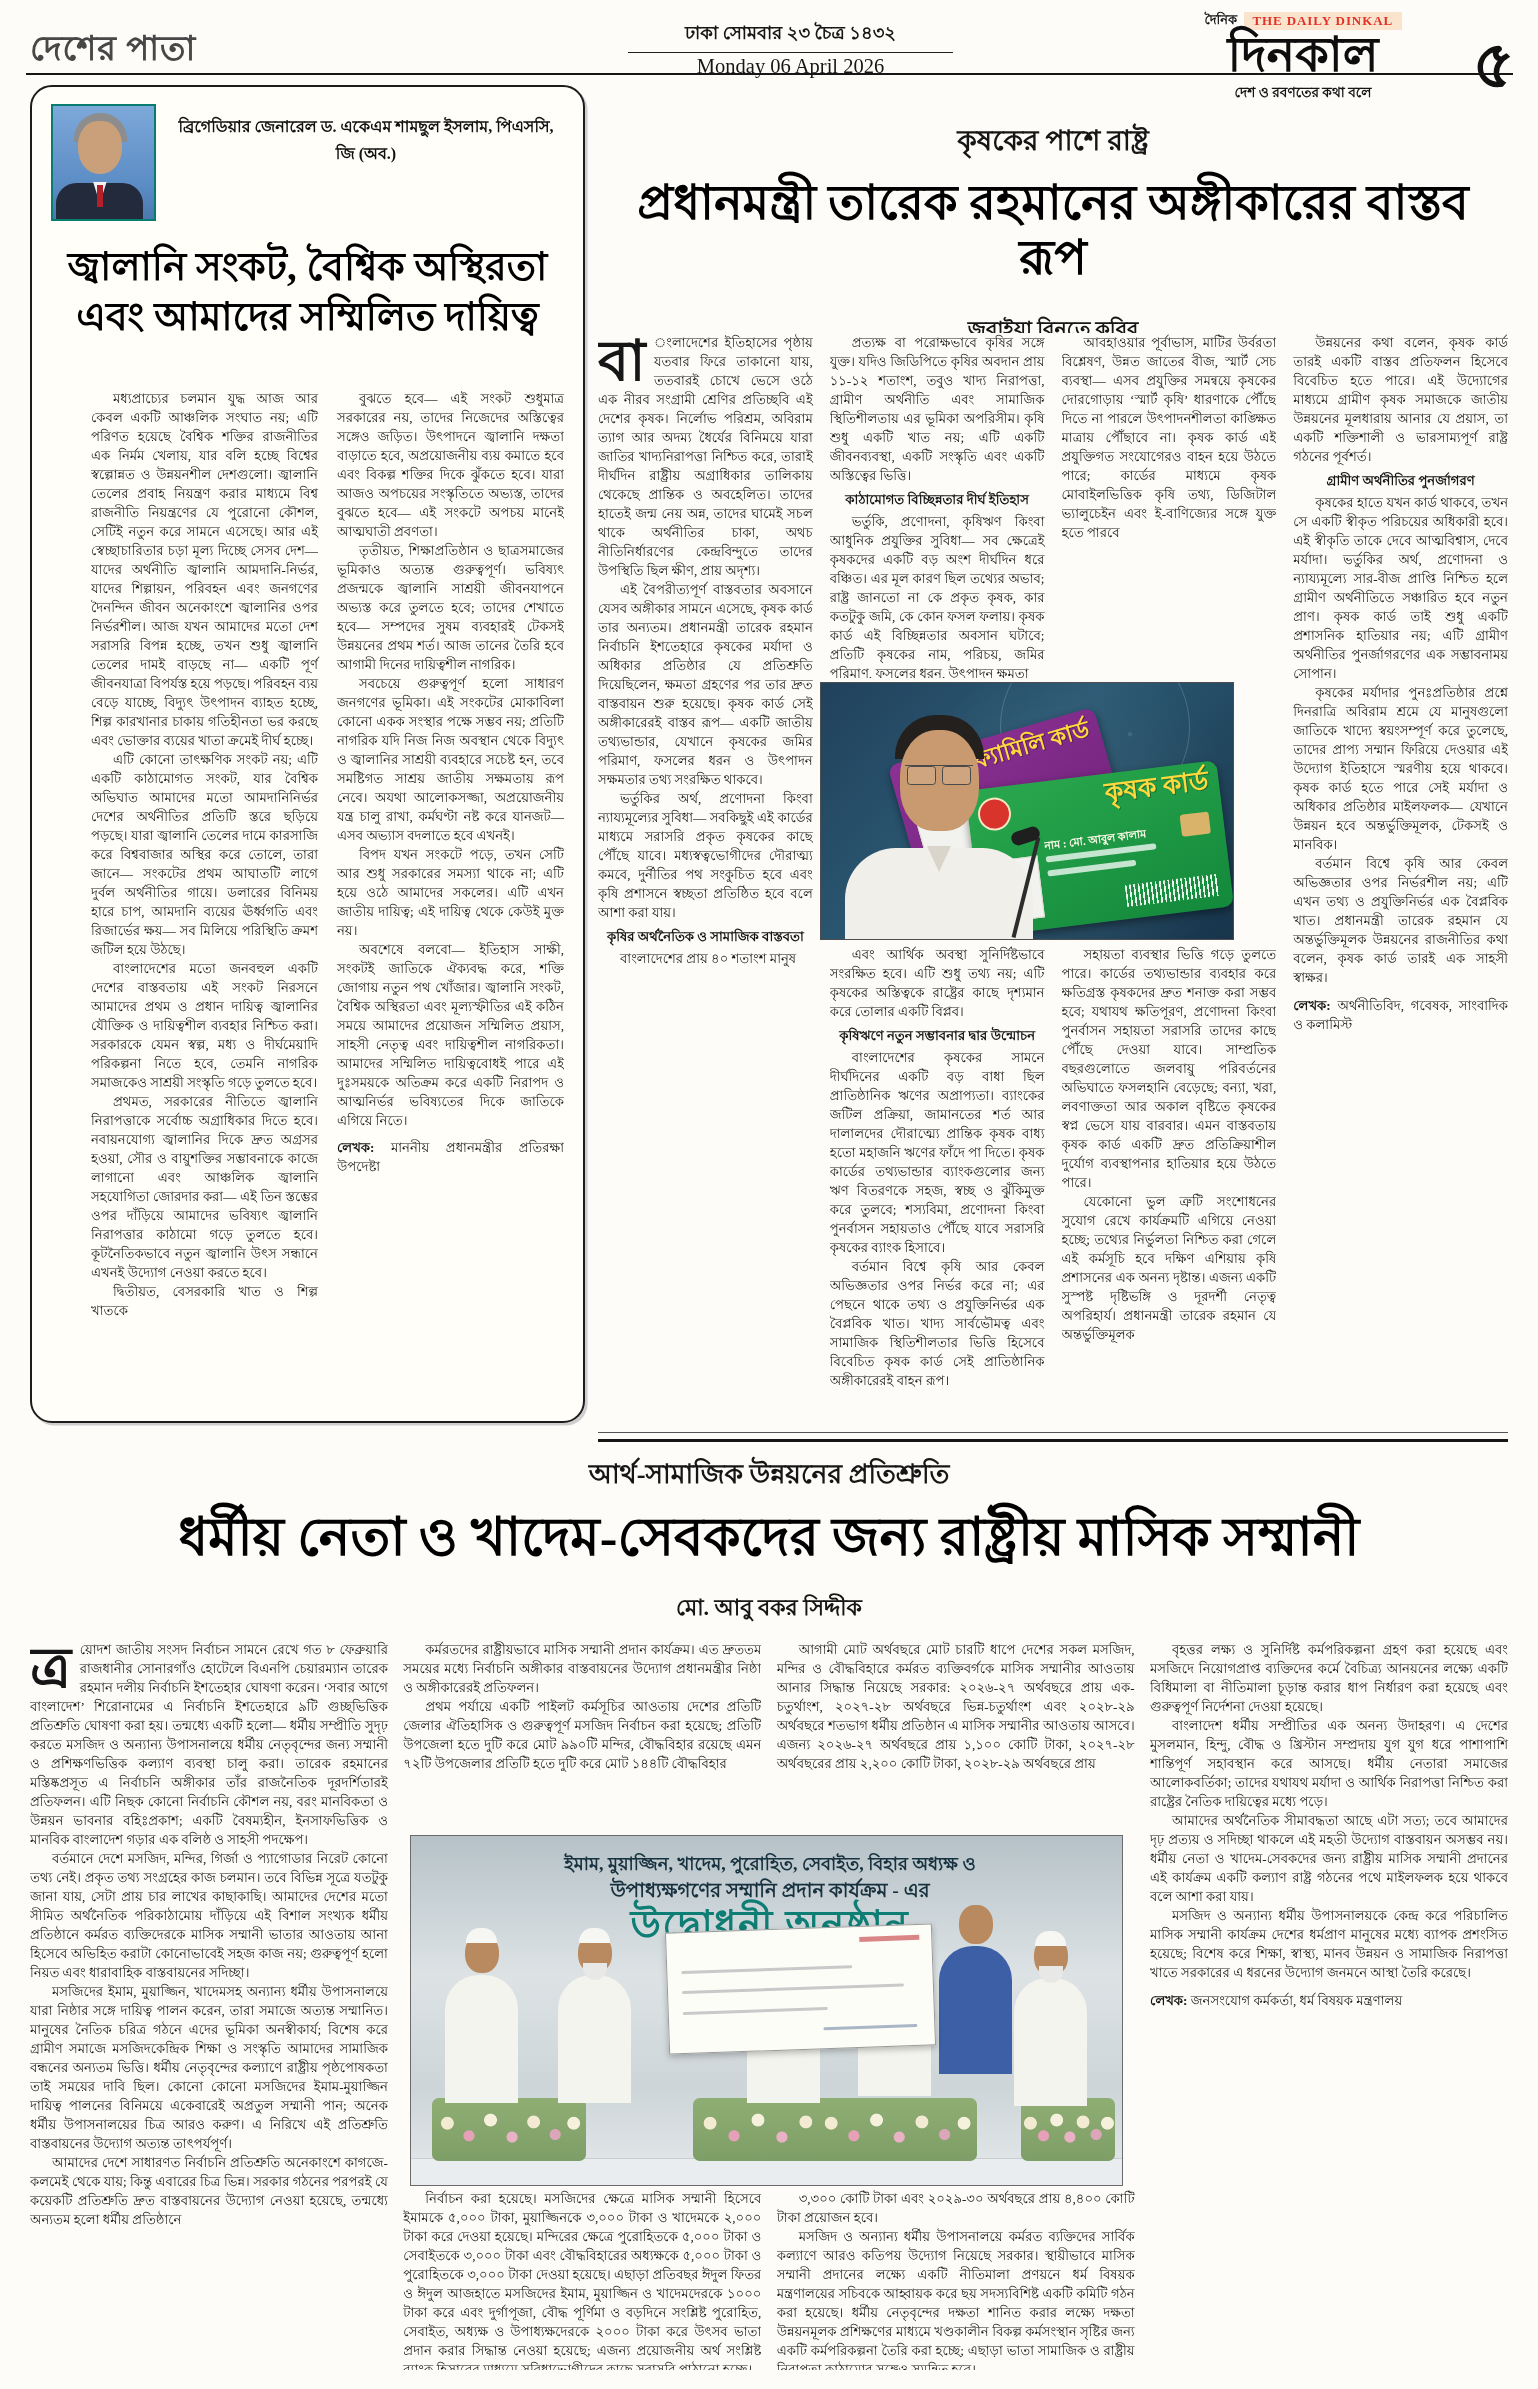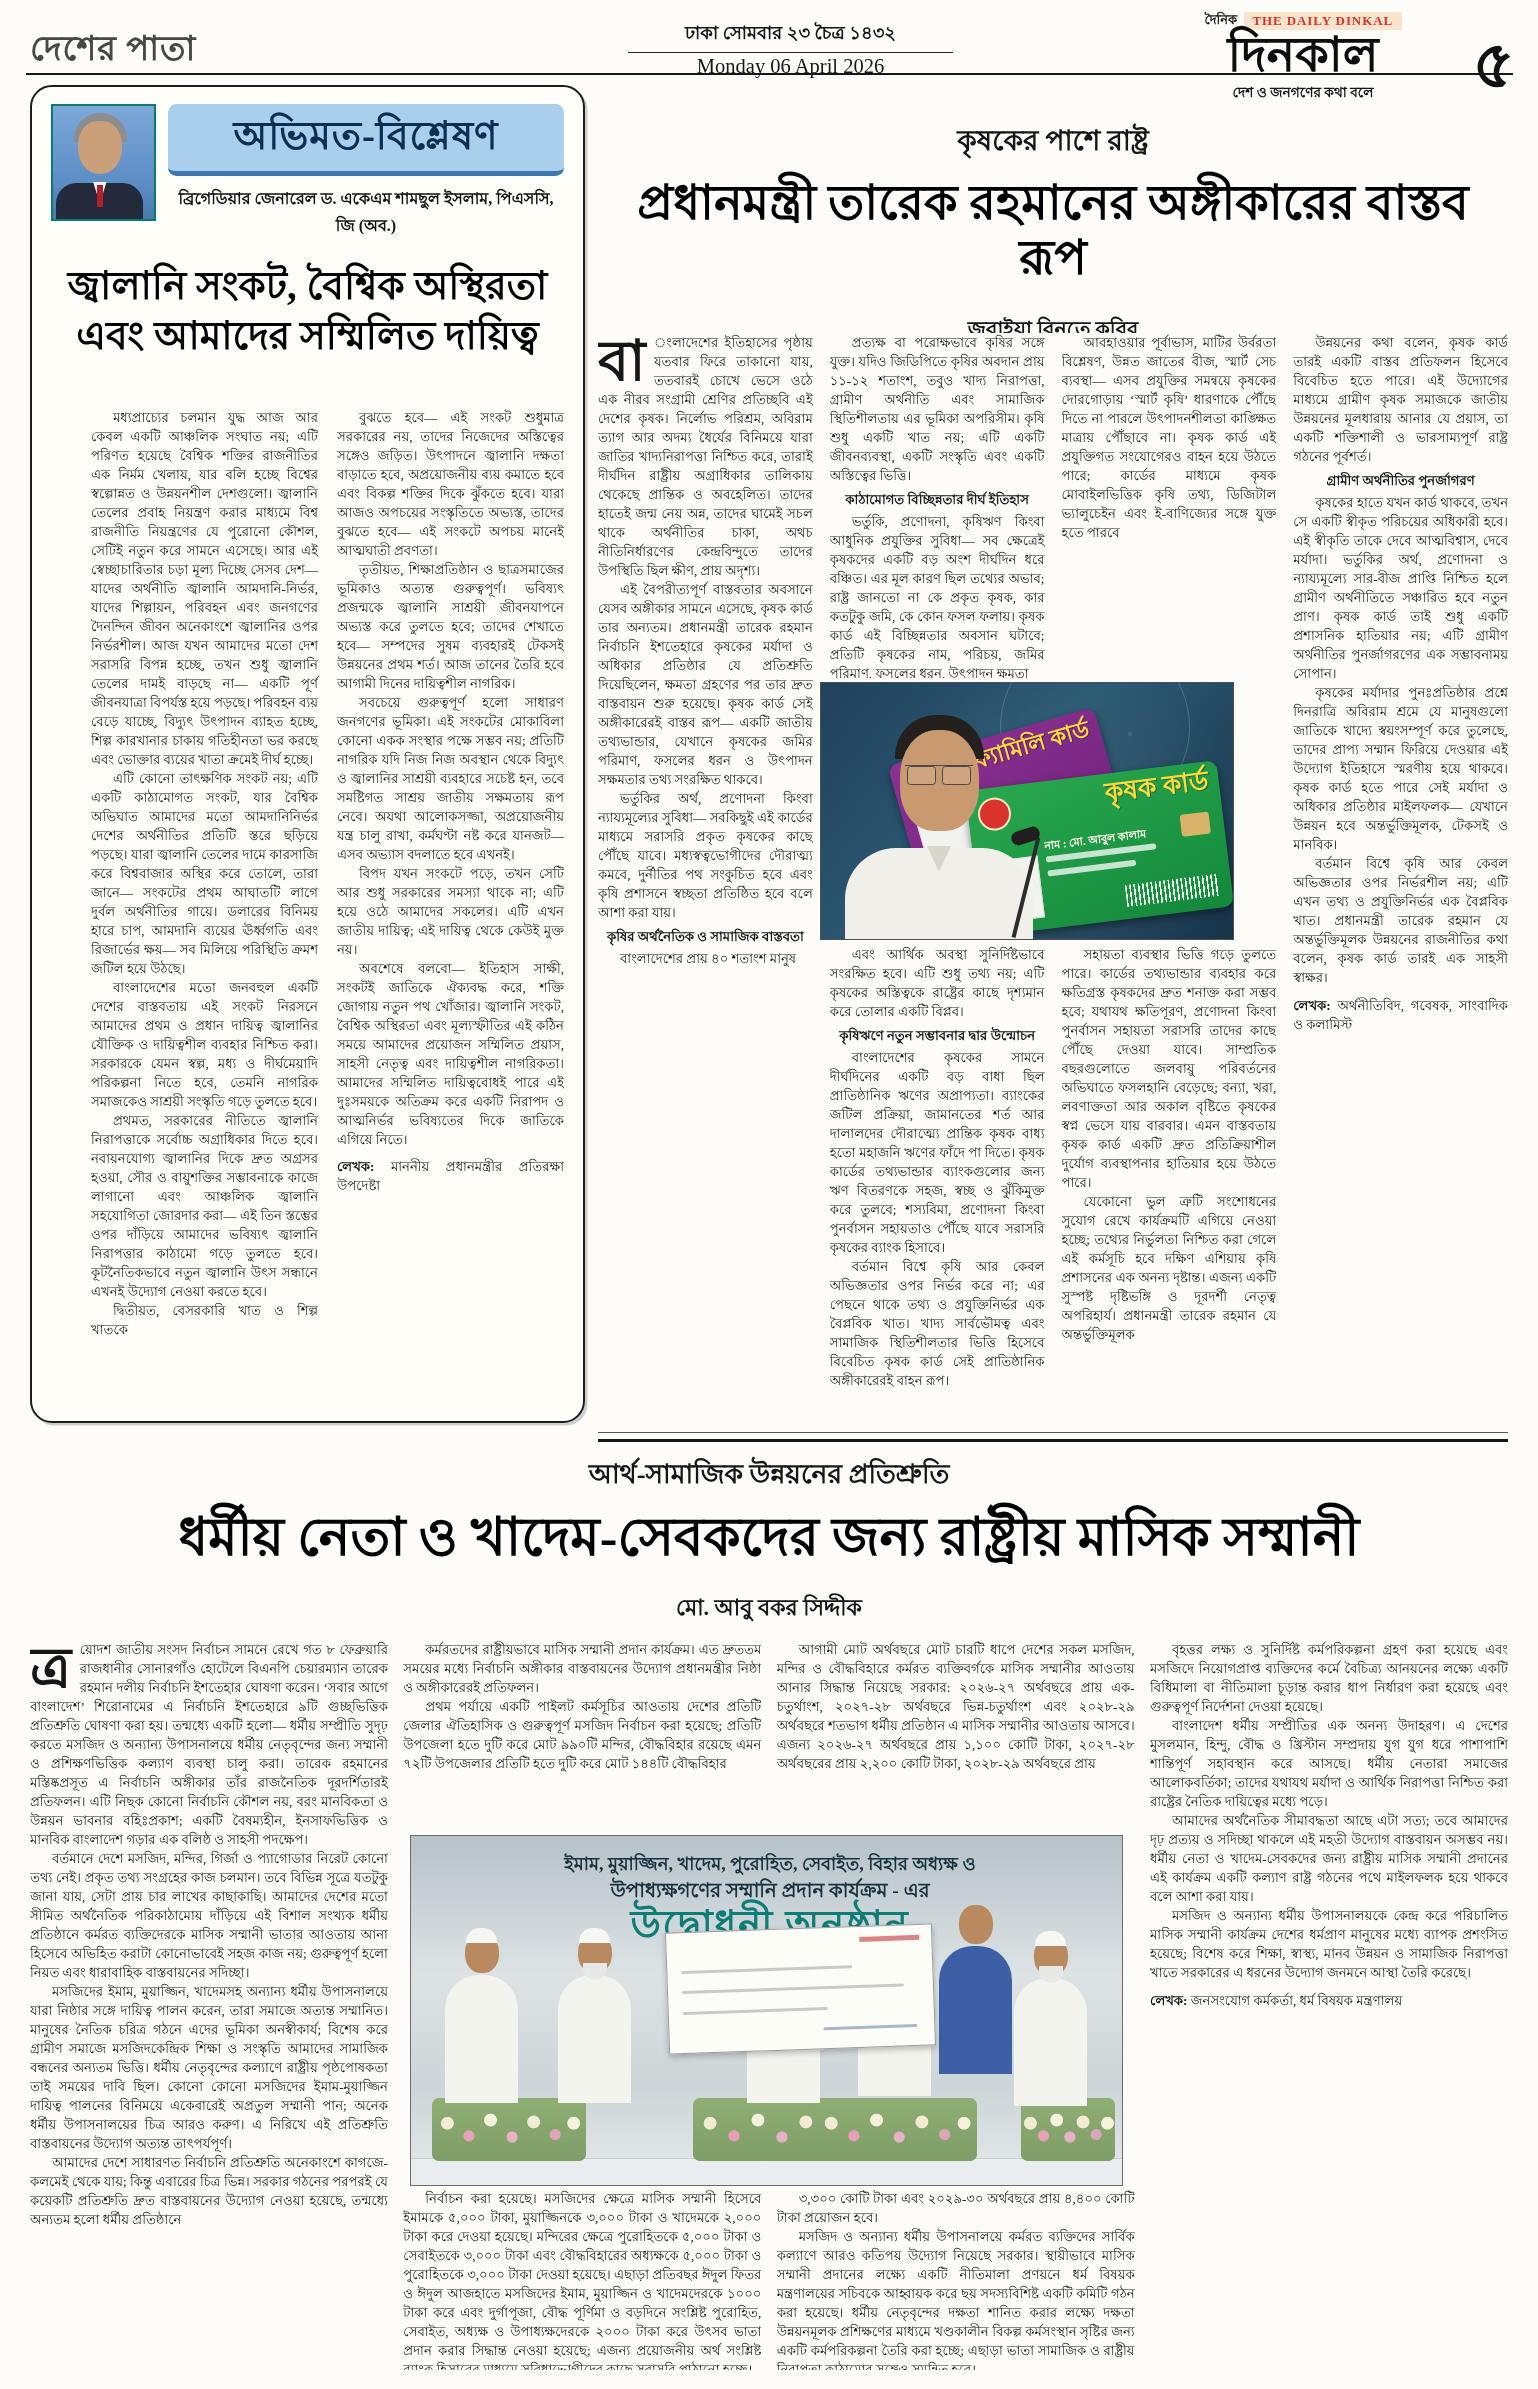--- a/index.html
+++ b/index.html
@@ -158,39 +158,36 @@
   <div class="date-block">
     <div class="date-bn">ঢাকা সোমবার ২৩ চৈত্র ১৪৩২</div>
     <div class="date-en">Monday 06 April 2026</div>
   </div>
   <div class="masthead">
     <div class="mh-row">
       <span class="mh-small">দৈনিক</span>
       <span class="mh-en">THE DAILY DINKAL</span>
     </div>
     <div class="mh-title">দিনকাল</div>
-    <div class="mh-tagline">দেশ ও জনগণের কথা বলে</div>
+    <div class="mh-tagline">দেশ ও রবণতের কথা বলে</div>
   </div>
   <div class="page-number">৫</div>
 </div>
 <div class="header-rule"></div>
 
 <div class="opinion-box">
   <div class="op-head">
     <div class="op-photo">
       <div class="op-hair"></div>
       <div class="op-face"></div>
       <div class="op-suit"></div>
       <div class="op-shirt"></div>
       <div class="op-tie"></div>
     </div>
     <div class="op-right">
-      <div class="op-bar">
-        <span>অভিমত-বিশ্লেষণ</span>
-      </div>
       <div class="op-author">ব্রিগেডিয়ার জেনারেল ড. একেএম শামছুল ইসলাম, পিএসসি, জি (অব.)</div>
     </div>
   </div>
   <div class="op-headline">জ্বালানি সংকট, বৈশ্বিক অস্থিরতা এবং আমাদের সম্মিলিত দায়িত্ব</div>
   <div class="op-body">
     <div class="op-col">
         <p class="pg">মধ্যপ্রাচ্যের চলমান যুদ্ধ আজ আর কেবল একটি আঞ্চলিক সংঘাত নয়; এটি পরিণত হয়েছে বৈশ্বিক শক্তির রাজনীতির এক নির্মম খেলায়, যার বলি হচ্ছে বিশ্বের স্বল্পোন্নত ও উন্নয়নশীল দেশগুলো। জ্বালানি তেলের প্রবাহ নিয়ন্ত্রণ করার মাধ্যমে বিশ্ব রাজনীতি নিয়ন্ত্রণের যে পুরোনো কৌশল, সেটিই নতুন করে সামনে এসেছে। আর এই স্বেচ্ছাচারিতার চড়া মূল্য দিচ্ছে সেসব দেশ— যাদের অর্থনীতি জ্বালানি আমদানি-নির্ভর, যাদের শিল্পায়ন, পরিবহন এবং জনগণের দৈনন্দিন জীবন অনেকাংশে জ্বালানির ওপর নির্ভরশীল। আজ যখন আমাদের মতো দেশ সরাসরি বিপন্ন হচ্ছে, তখন শুধু জ্বালানি তেলের দামই বাড়ছে না— একটি পূর্ণ জীবনযাত্রা বিপর্যস্ত হয়ে পড়ছে। পরিবহন ব্যয় বেড়ে যাচ্ছে, বিদ্যুৎ উৎপাদন ব্যাহত হচ্ছে, শিল্প কারখানার চাকায় গতিহীনতা ভর করছে এবং ভোক্তার ব্যয়ের খাতা ক্রমেই দীর্ঘ হচ্ছে।</p>
         <p class="pg">এটি কোনো তাৎক্ষণিক সংকট নয়; এটি একটি কাঠামোগত সংকট, যার বৈশ্বিক অভিঘাত আমাদের মতো আমদানিনির্ভর দেশের অর্থনীতির প্রতিটি স্তরে ছড়িয়ে পড়ছে। যারা জ্বালানি তেলের দামে কারসাজি করে বিশ্ববাজার অস্থির করে তোলে, তারা জানে— সংকটের প্রথম আঘাতটি লাগে দুর্বল অর্থনীতির গায়ে। ডলারের বিনিময় হারে চাপ, আমদানি ব্যয়ের ঊর্ধ্বগতি এবং রিজার্ভের ক্ষয়— সব মিলিয়ে পরিস্থিতি ক্রমশ জটিল হয়ে উঠছে।</p>
         <p class="pg">বাংলাদেশের মতো জনবহুল একটি দেশের বাস্তবতায় এই সংকট নিরসনে আমাদের প্রথম ও প্রধান দায়িত্ব জ্বালানির যৌক্তিক ও দায়িত্বশীল ব্যবহার নিশ্চিত করা। সরকারকে যেমন স্বল্প, মধ্য ও দীর্ঘমেয়াদি পরিকল্পনা নিতে হবে, তেমনি নাগরিক সমাজকেও সাশ্রয়ী সংস্কৃতি গড়ে তুলতে হবে।</p>
         <p class="pg">প্রথমত, সরকারের নীতিতে জ্বালানি নিরাপত্তাকে সর্বোচ্চ অগ্রাধিকার দিতে হবে। নবায়নযোগ্য জ্বালানির দিকে দ্রুত অগ্রসর হওয়া, সৌর ও বায়ুশক্তির সম্ভাবনাকে কাজে লাগানো এবং আঞ্চলিক জ্বালানি সহযোগিতা জোরদার করা— এই তিন স্তম্ভের ওপর দাঁড়িয়ে আমাদের ভবিষ্যৎ জ্বালানি নিরাপত্তার কাঠামো গড়ে তুলতে হবে। কূটনৈতিকভাবে নতুন জ্বালানি উৎস সন্ধানে এখনই উদ্যোগ নেওয়া করতে হবে।</p>

